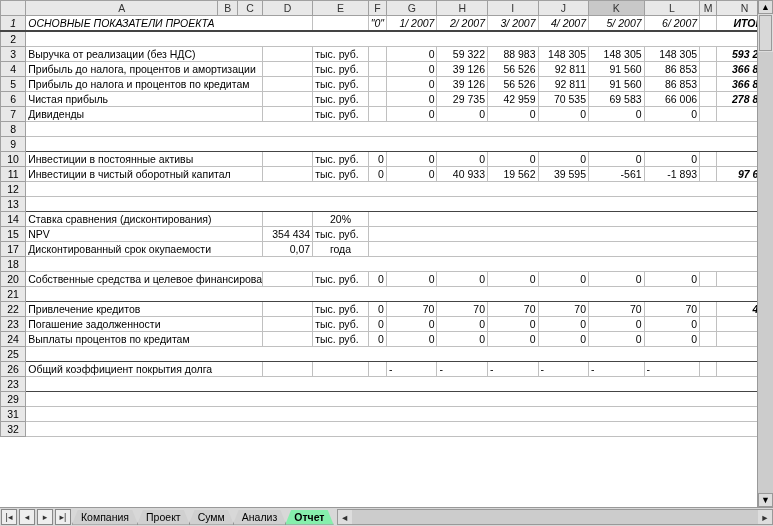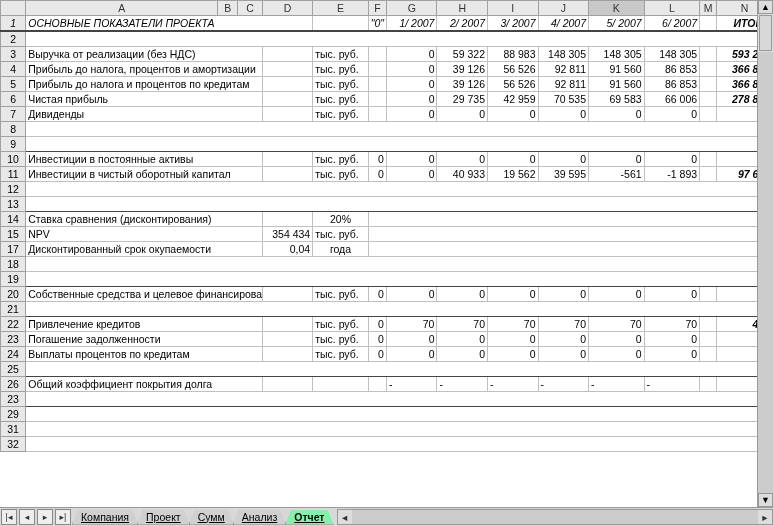--- a/index.html
+++ b/index.html
@@ -77,21 +77,20 @@
     font-size: 9px;
   }
   .tab {
     padding: 1px 8px;
     background: #d0d0d0;
     border: 1px solid #888;
     border-top: none;
     margin-right: -1px;
     position: relative;
     clip-path: polygon(6px 0, calc(100% - 6px) 0, 100% 100%, 0 100%);
-    text-decoration: underline;
   }
   .tab.active {
     background: #86efac;
     font-weight: bold;
   }
   .scrollright {
     flex: 1;
     height: 16px;
     background: #ddd;
     border: 1px solid #999;
@@ -322,31 +321,27 @@
   <tr>
           <td class="rowhdr">15</td>
     <td colspan="3">NPV</td>
     <td class="num">354 434</td>
     <td>тыс. руб.</td>
     <td colspan="9"></td>
   </tr>
   <tr>
           <td class="rowhdr">17</td>
     <td colspan="3">Дисконтированный срок окупаемости</td>
-    <td class="num">0,04</td>
+    <td class="num">0,07</td>
     <td class="ctr">года</td>
     <td colspan="9"></td>
   </tr>
   <tr>
           <td class="rowhdr">18</td>
           <td colspan="14"></td>
-        </tr>
-  <tr>
-          <td class="rowhdr">19</td>
-          <td colspan="14" style="border-bottom:1.5px solid #444"></td>
         </tr>
   <tr>
           <td class="rowhdr">20</td>
     <td colspan="3">Собственные средства и целевое финансирование</td>
     <td></td>
     <td>тыс. руб.</td>
     <td class="num">0</td>
     <td class="num">0</td>
     <td class="num">0</td>
     <td class="num">0</td>

